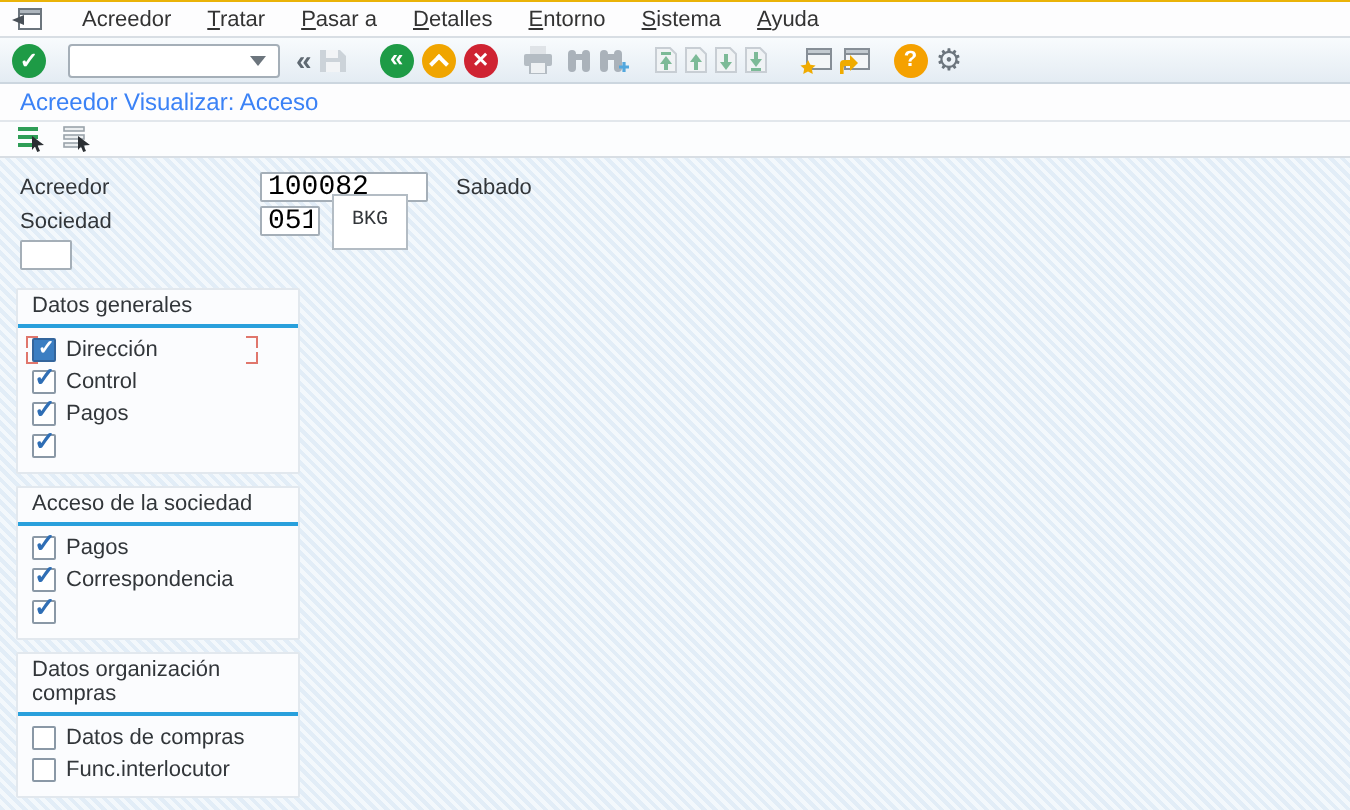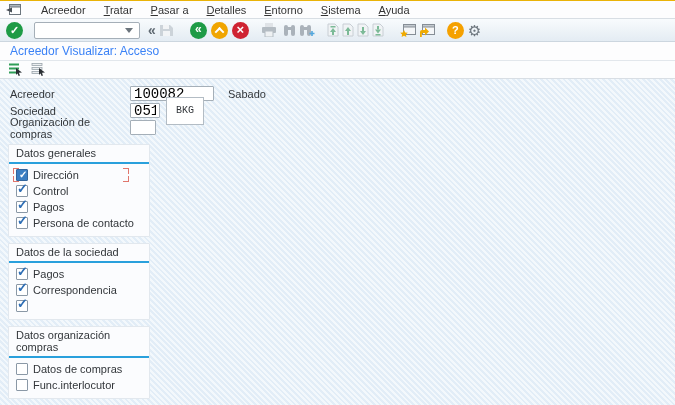--- a/index.html
+++ b/index.html
@@ -264,21 +264,20 @@
       <span class="fdesc">Sabado</span>
     </div>
 
     <div class="frow">
       <span class="flabel">Sociedad</span>
       <input class="finput w30" value="051" style="">
       <span class="codebox">BKG</span>
     </div>
 
     <div class="frow">
-      <span class="flabel">Organización de compras</span>
       <input class="finput w26" value="" style="">
     </div>
 
     <div class="panel panel-first">
       <div class="panel-title">Datos generales</div>
       <div class="cbrow checked focused">
         <span class="fw">
             <span class="cb"></span>
             <span class="cblabel">Dirección</span>
           </span>
@@ -291,27 +290,26 @@
       </div>
       <div class="cbrow checked">
         <span class="fw">
             <span class="cb"></span>
             <span class="cblabel">Pagos</span>
           </span>
       </div>
       <div class="cbrow checked">
         <span class="fw">
             <span class="cb"></span>
-            <span class="cblabel">Persona de contacto</span>
           </span>
       </div>
     </div>
 
     <div class="panel">
-      <div class="panel-title">Datos de la sociedad</div>
+      <div class="panel-title">Acceso de la sociedad</div>
       <div class="cbrow checked">
         <span class="fw">
             <span class="cb"></span>
             <span class="cblabel">Pagos</span>
           </span>
       </div>
       <div class="cbrow checked">
         <span class="fw">
             <span class="cb"></span>
             <span class="cblabel">Correspondencia</span>

